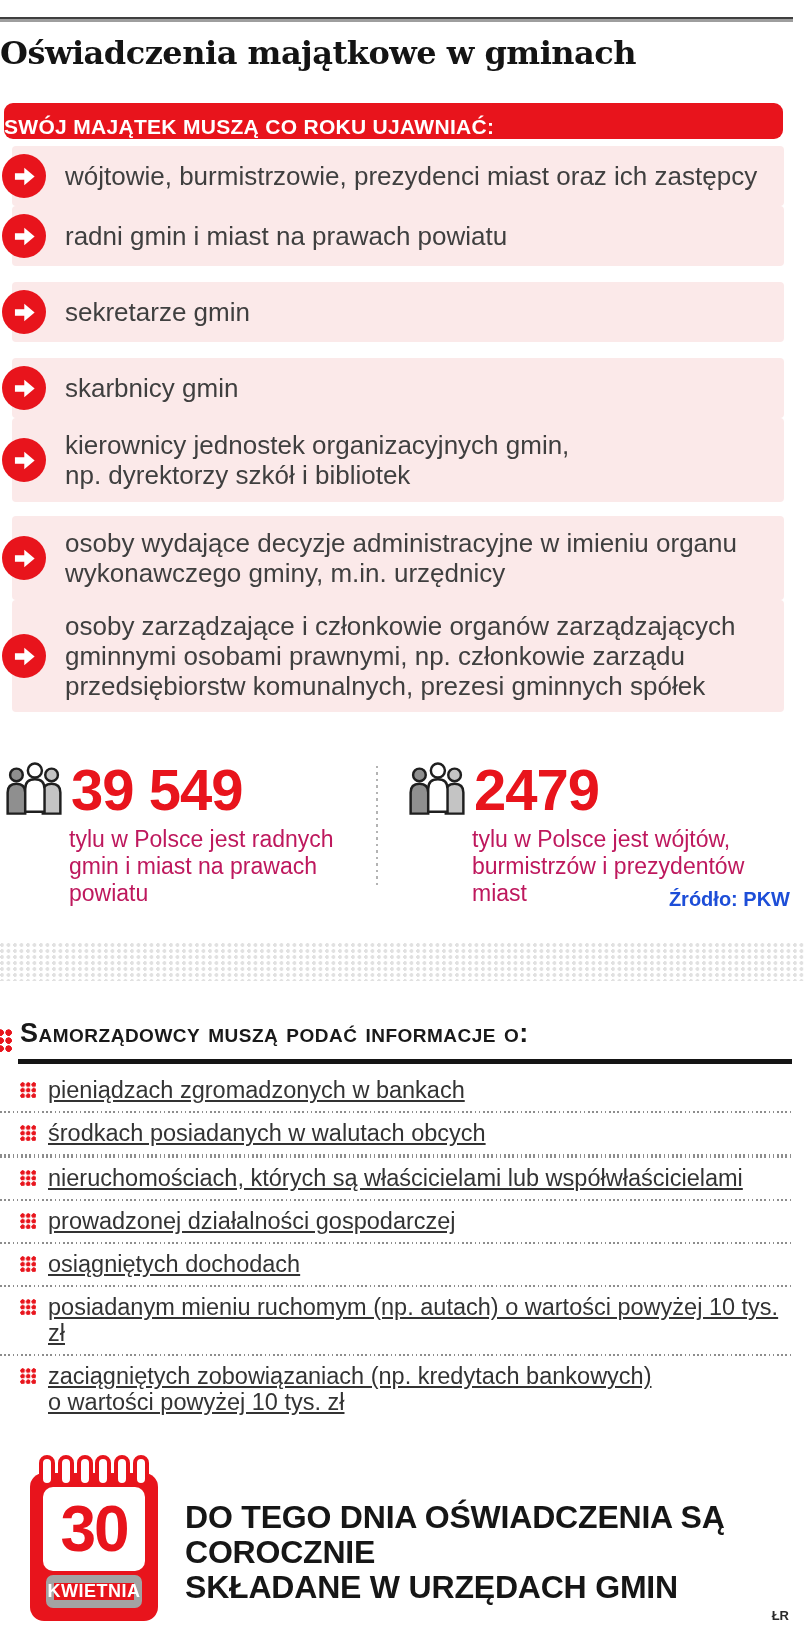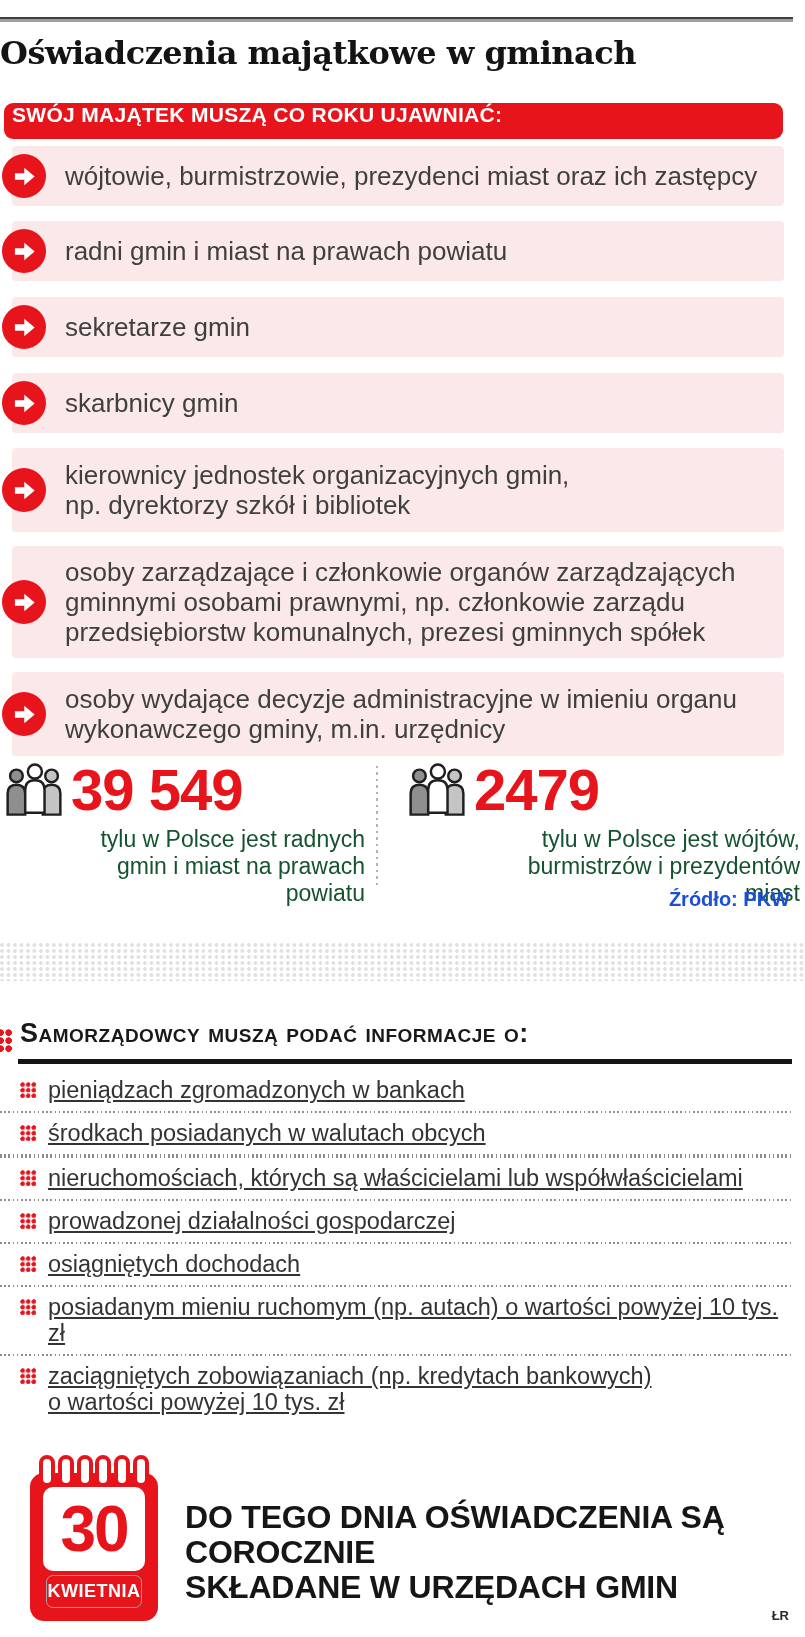--- a/index.html
+++ b/index.html
@@ -11,45 +11,45 @@
 
   
   .top-rule{position:absolute;top:17px;left:0;width:793px;height:5px;
     background:linear-gradient(to bottom,#3f3f3f 0 2px,#9e9e9e 2px 100%);}
   .page-title{position:absolute;top:34px;left:0;margin:0;
     font-family:"DejaVu Serif", serif;font-size:32px;font-weight:bold;
     color:#141414;letter-spacing:-0.5px;}
 
   
   .banner{position:absolute;top:103px;left:4px;width:779px;height:36px;
-    background:#e8141c;border-radius:9px;display:flex;align-items:flex-start;
-    box-sizing:border-box;padding-left:8px;}
+    background:#e8141c;border-radius:9px;display:flex;align-items:flex-end;
+    box-sizing:border-box;padding-left:0;}
   .banner span{color:#fff;font-weight:bold;font-size:21px;letter-spacing:0.3px;}
 
   
   .list1{position:absolute;top:146px;left:0;width:805px;}
   .row1{position:relative;margin-left:12px;width:772px;background:#fbe9e9;
     border-radius:4px;display:flex;align-items:center;box-sizing:border-box;
     padding:8px 10px 8px 53px;}
   .row1 .txt{font-size:26px;line-height:30px;color:#3f3f3f;}
   .h60{min-height:60px;} .h84{min-height:84px;} .h112{min-height:112px;}
-  .mb15{margin-bottom:15px;} .mb16{margin-bottom:16px;} .mb14{margin-bottom:14px;}
+  .mb15{} .mb16{margin-bottom:16px;} .mb14{margin-bottom:14px;}
   .arrow-badge{position:absolute;left:-10px;top:50%;transform:translateY(-50%);
     width:44px;height:44px;background:#e8141c;border-radius:50%;
     display:flex;align-items:center;justify-content:center;}
   .arrow-badge svg{width:27px;height:27px;display:block;}
 
   
   .stats{position:absolute;top:762px;left:0;width:805px;}
   .stat-col{position:absolute;top:0;}
   .stat-col.c1{left:5px;width:360px;}
   .stat-col.c2{left:408px;width:392px;}
-  .stat-head{display:flex;align-items:center;gap:8px;}
+  .stat-head{display:flex;align-items:flex-start;gap:8px;}
   .stat-value{font-size:58px;font-weight:800;color:#e8141c;letter-spacing:-1px;line-height:56px;}
-  .stat-desc{margin-left:64px;margin-top:8px;font-size:23px;line-height:27px;color:#14532d;text-align:right;}
+  .stat-desc{margin-left:64px;margin-top:8px;font-size:23px;line-height:27px;color:#be185d;}
   .people{width:58px;height:54px;}
   .stat-divider{position:absolute;left:376px;top:4px;height:122px;width:2px;
     background:repeating-linear-gradient(to bottom,#b3b3b3 0 2.2px,transparent 2.2px 6.5px);}
   .source{position:absolute;top:126px;right:15px;font-size:20px;font-weight:bold;color:#1d4ed8;}
 
   
   .band{position:absolute;top:943px;left:0;width:805px;height:38px;
     background-image:radial-gradient(circle at 2px 2px,#e1e1e1 1.7px,transparent 2.1px);
     background-size:6.5px 6px;}
 
@@ -78,21 +78,21 @@
   .cal-body{position:absolute;top:18px;left:0;width:128px;height:148px;
     background:#e8141c;border-radius:14px;}
   .cal-loops{position:absolute;top:0;left:9px;width:110px;display:flex;
     justify-content:space-between;z-index:2;}
   .loop{width:16px;height:32px;box-sizing:border-box;background:#fff;
     border:4px solid #e8141c;border-radius:8px;}
   .cal-day{position:absolute;top:32px;left:13px;width:102px;height:84px;z-index:3;
     background:#fff;border-radius:10px;display:flex;align-items:center;justify-content:center;
     font-size:64px;font-weight:800;color:#e8141c;letter-spacing:-2px;}
   .cal-month{position:absolute;top:120px;left:16px;width:96px;height:33px;z-index:3;
-    box-sizing:border-box;background:#e8141c;border:1px solid #a3a3a3;border-radius:7px;
+    box-sizing:border-box;background:#e8141c;border:8px solid #a3a3a3;border-radius:7px;
     display:flex;align-items:center;justify-content:center;color:#fff;
     font-size:18px;font-weight:bold;letter-spacing:0.5px;}
   .deadline-text{position:absolute;left:185px;top:45px;width:600px;margin:0;
     font-size:32px;line-height:35px;font-weight:bold;color:#161616;letter-spacing:-0.2px;}
 
   .credit{position:absolute;top:1608px;right:16px;font-size:13px;font-weight:bold;color:#2a2a2a;}
 </style>
 </head>
 <body>
 
@@ -138,38 +138,38 @@
   </div>
   <div class="row1 h84 mb14">
     <span class="arrow-badge">
       <svg viewBox="0 0 24 24">
           <path d="M3.5 9.2h8.3V4.2L21 12l-9.2 7.8v-5H3.5z" fill="#fff"></path>
         </svg>
     </span>
     <span class="txt pre">kierownicy jednostek organizacyjnych gmin,
 np. dyrektorzy szkół i bibliotek</span>
   </div>
+  <div class="row1 h84">
+    <span class="arrow-badge">
+      <svg viewBox="0 0 24 24">
+          <path d="M3.5 9.2h8.3V4.2L21 12l-9.2 7.8v-5H3.5z" fill="#fff"></path>
+        </svg>
+    </span>
+    <span class="txt pre">osoby wydające decyzje administracyjne w imieniu organu
+wykonawczego gminy, m.in. urzędnicy</span>
+  </div>
   <div class="row1 h112 mb14">
     <span class="arrow-badge">
       <svg viewBox="0 0 24 24">
           <path d="M3.5 9.2h8.3V4.2L21 12l-9.2 7.8v-5H3.5z" fill="#fff"></path>
         </svg>
     </span>
     <span class="txt pre">osoby zarządzające i członkowie organów zarządzających
 gminnymi osobami prawnymi, np. członkowie zarządu
 przedsiębiorstw komunalnych, prezesi gminnych spółek</span>
-  </div>
-  <div class="row1 h84">
-    <span class="arrow-badge">
-      <svg viewBox="0 0 24 24">
-          <path d="M3.5 9.2h8.3V4.2L21 12l-9.2 7.8v-5H3.5z" fill="#fff"></path>
-        </svg>
-    </span>
-    <span class="txt pre">osoby wydające decyzje administracyjne w imieniu organu
-wykonawczego gminy, m.in. urzędnicy</span>
   </div>
 </div>
 
 <div class="stats">
   <div class="stat-col c1">
     <div class="stat-head">
       <svg class="people" viewBox="0 0 33 30">
         <g stroke="#1f1f1f" stroke-width="1.4">
           <g fill="#8f8f8f" transform="translate(1,3)">
               <circle cx="5.5" cy="4" r="3.6"></circle>

